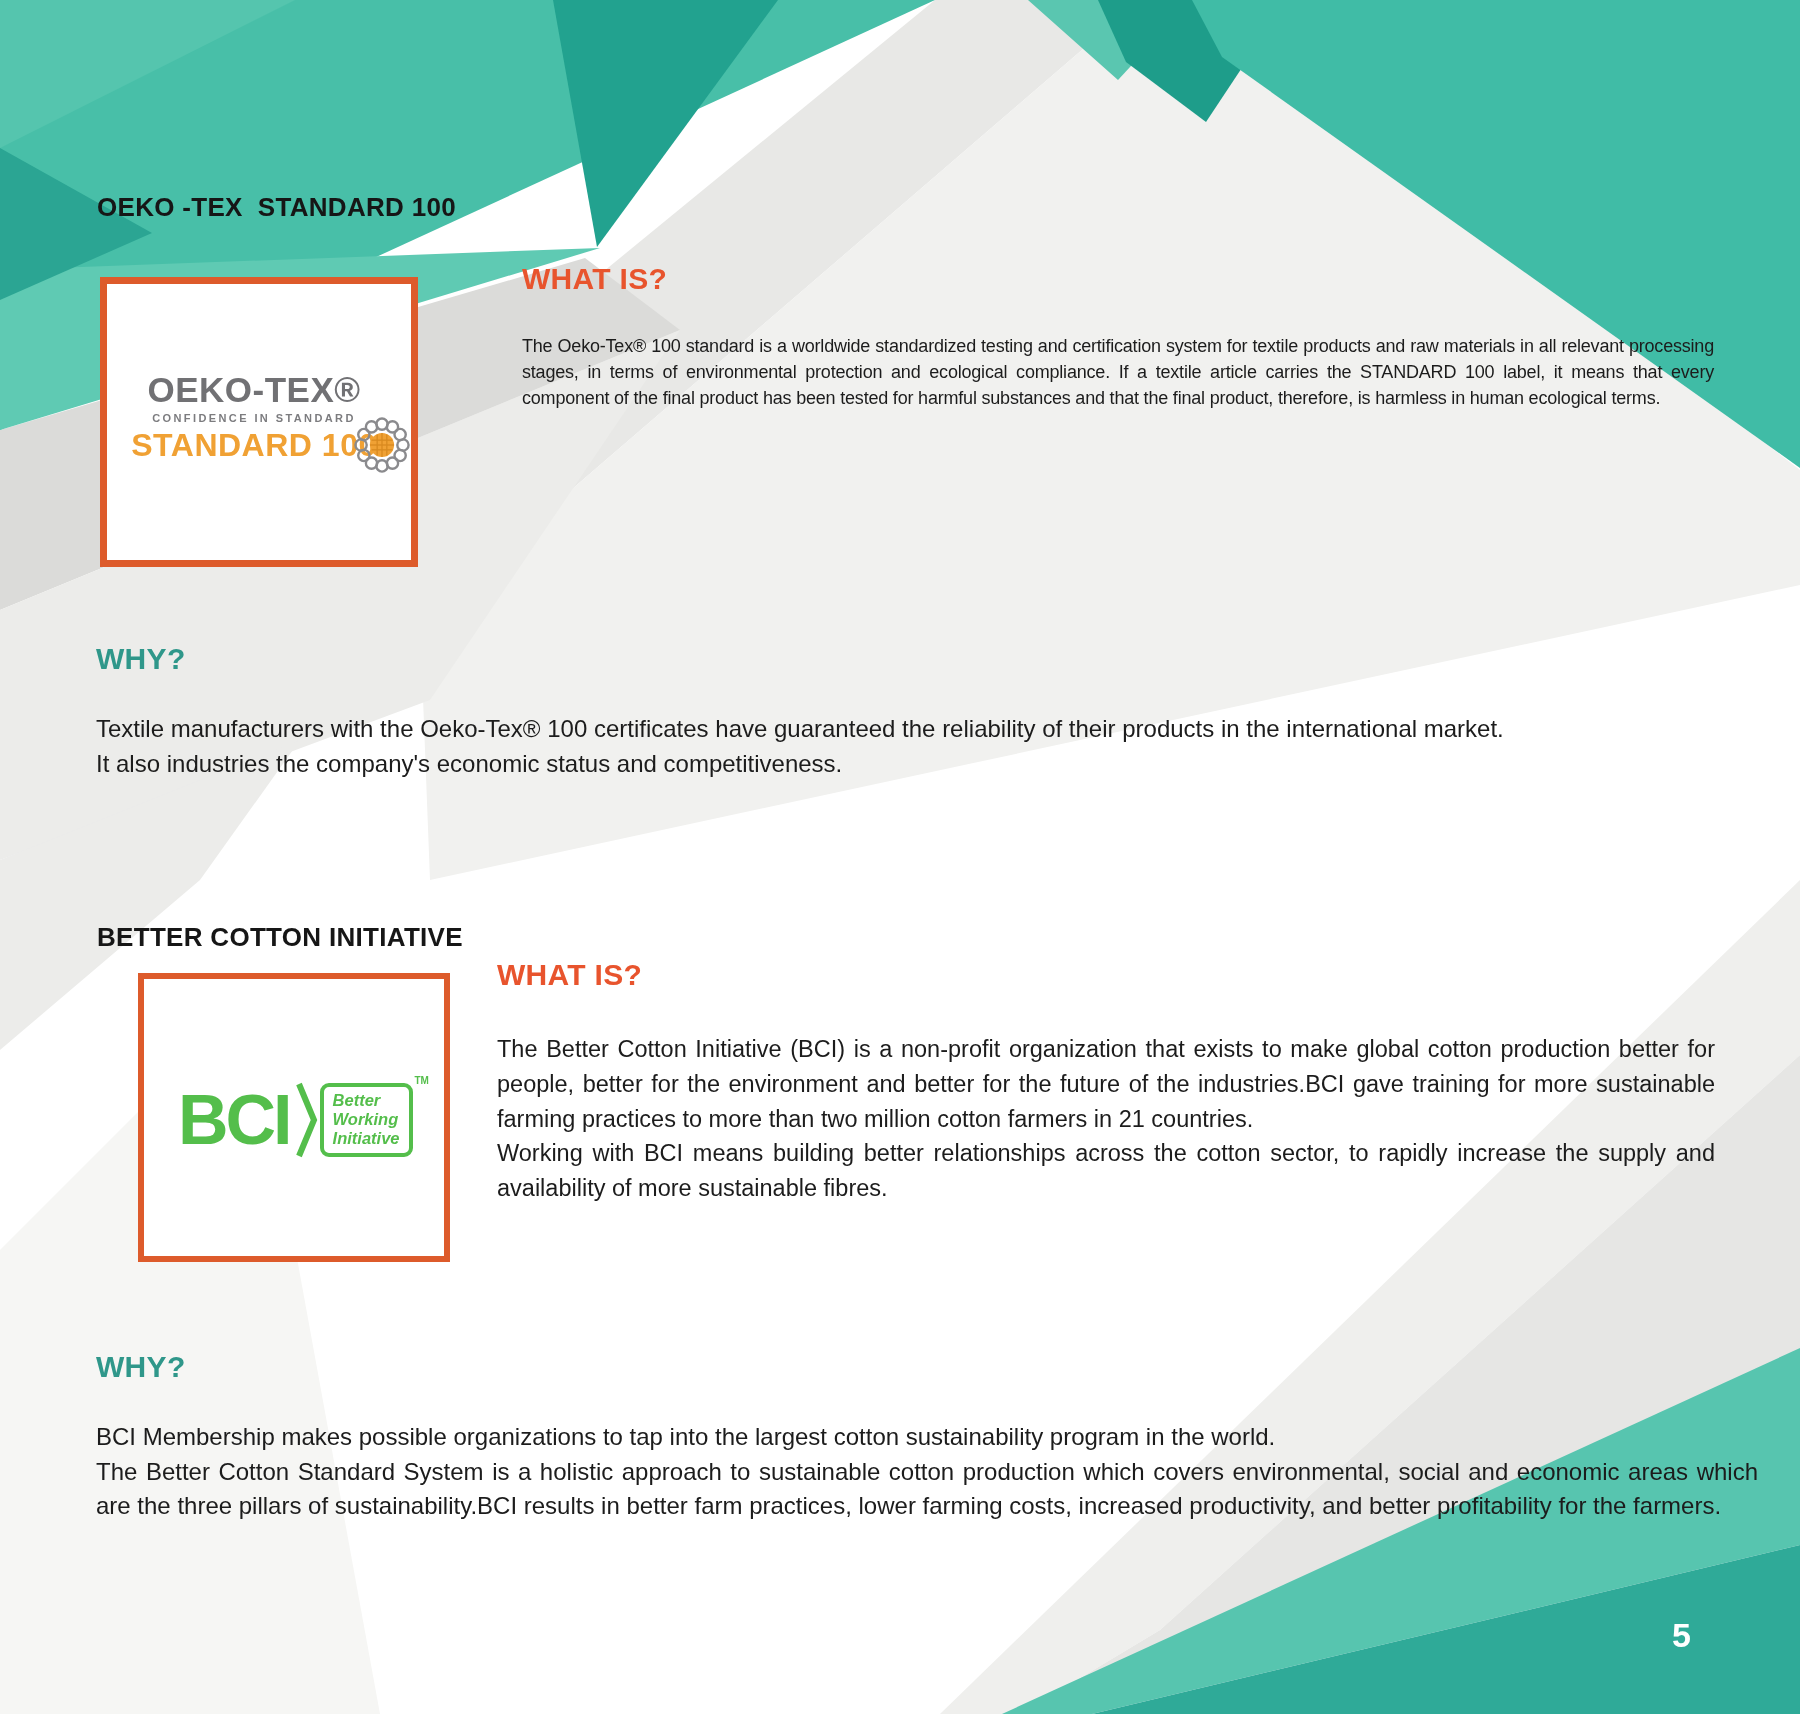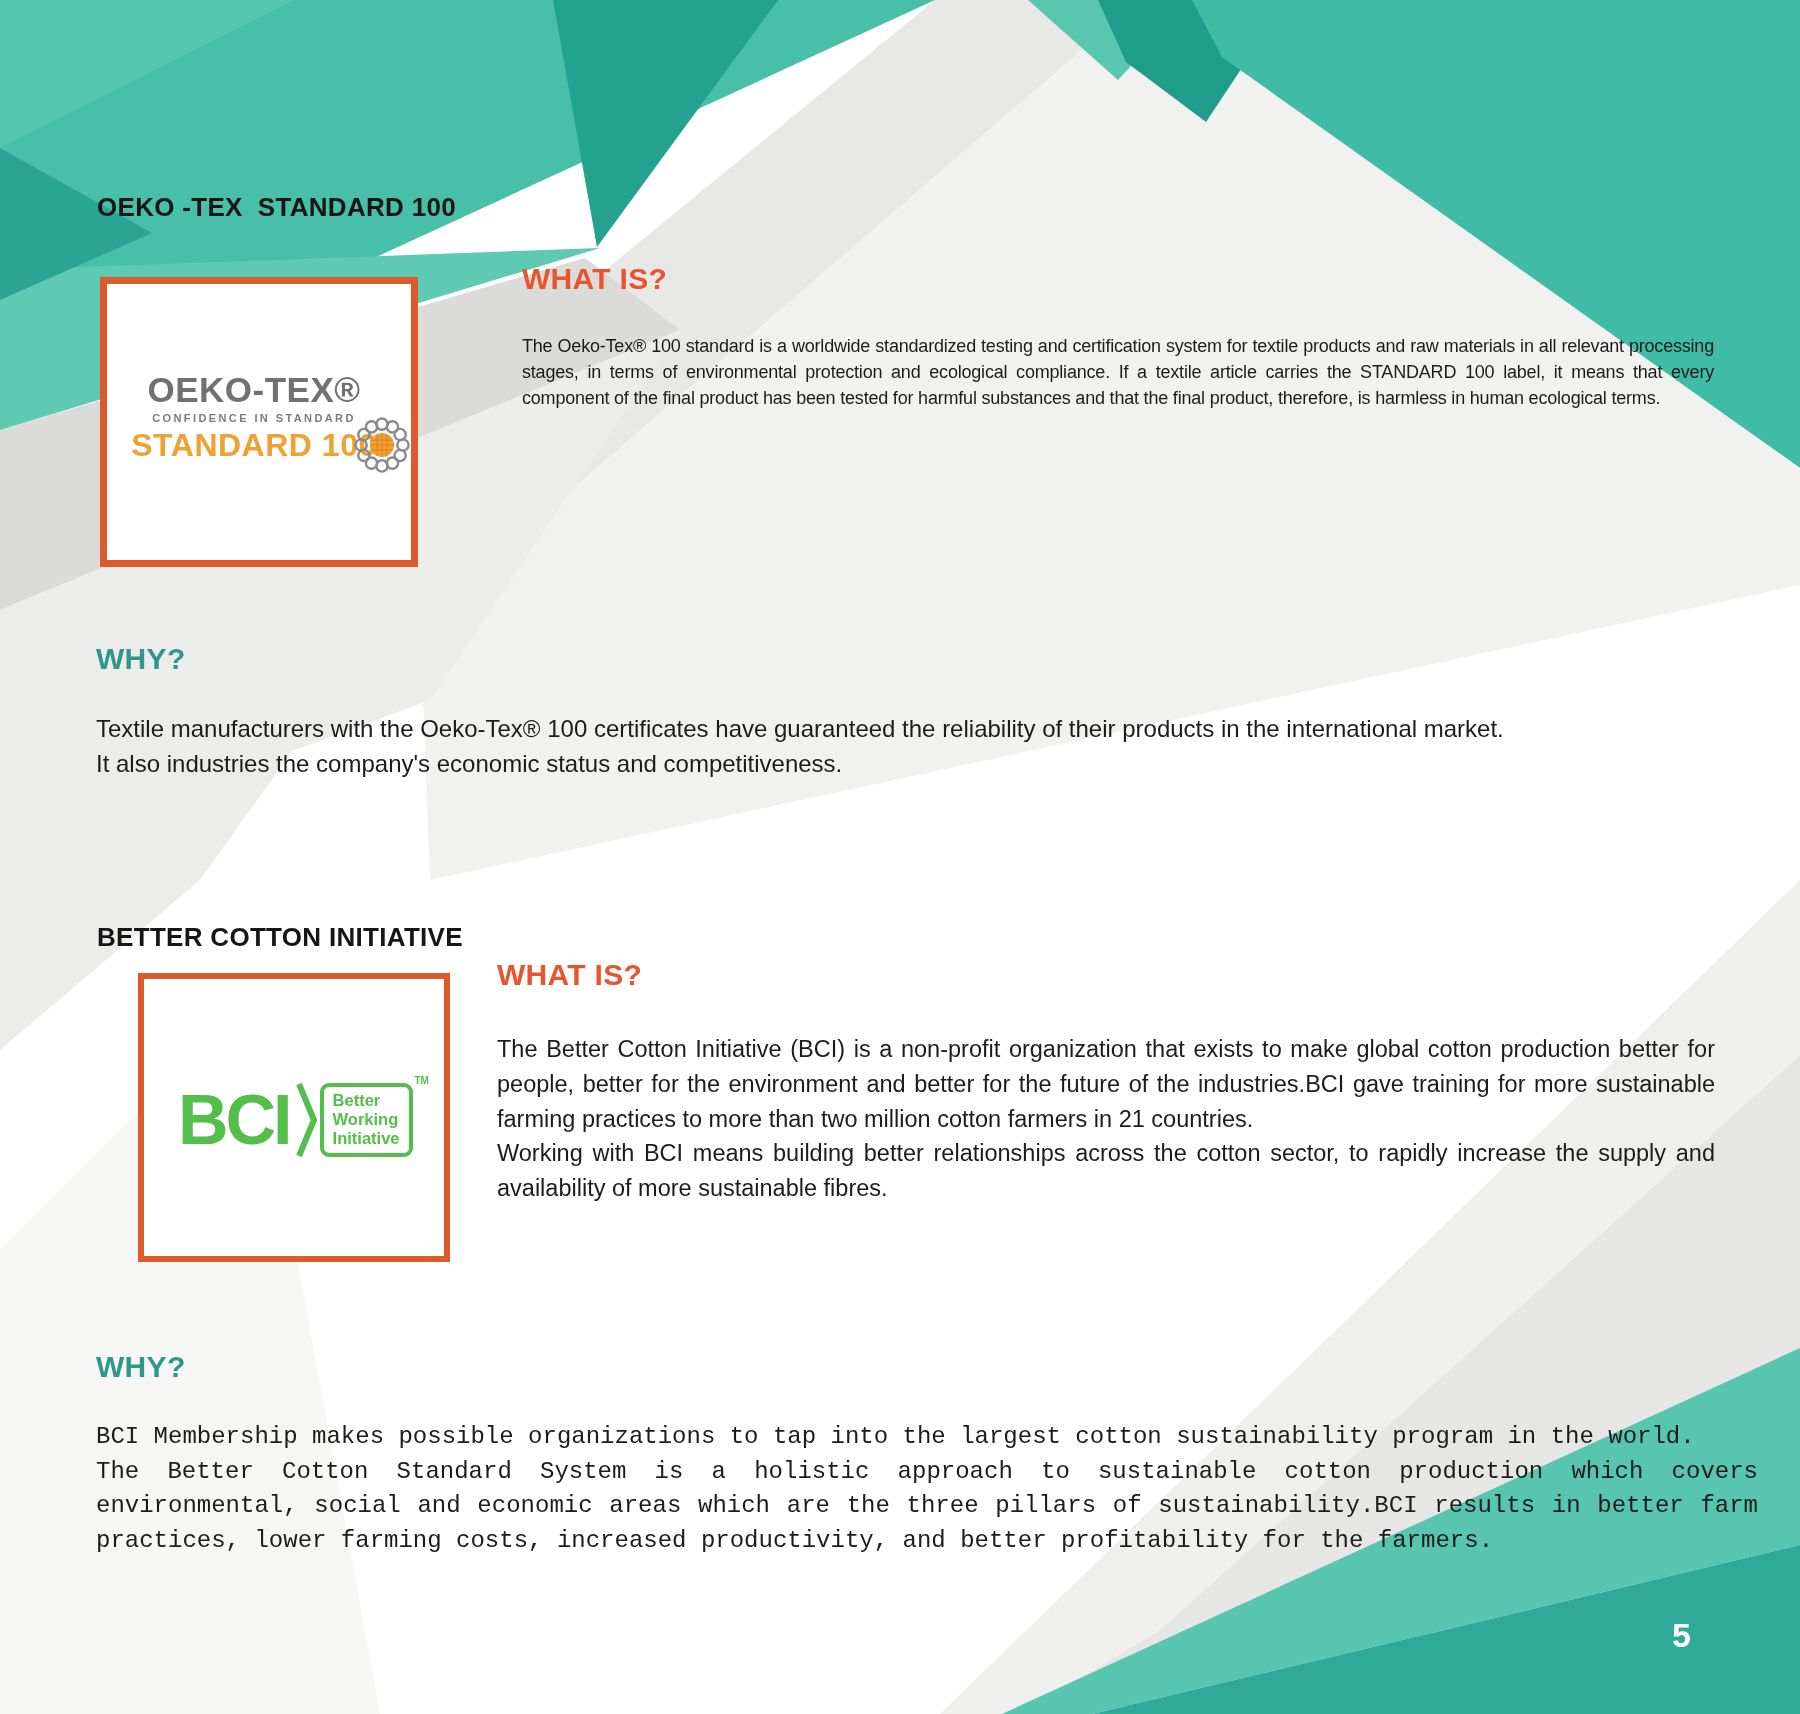--- a/index.html
+++ b/index.html
@@ -45,21 +45,21 @@
 
   
   #bci-box { left: 100px; top: 973px; width: 312px; height: 289px; border-width: 6px; margin-left: 38px; }
   .bci-cluster { position: absolute; left: 34px; top: 102px; display: flex; align-items: center; }
   .bci-abbr { font-size: 70px; font-weight: bold; color: #54BE4B; letter-spacing: -3px; line-height: 0.9; }
   .bci-chevron { margin-left: 6px; margin-right: 2px; }
   .bci-bubble {
     border: 4px solid #54BE4B; border-radius: 9px;
     padding: 4px 9px 5px 9px; color: #54BE4B;
     font-size: 16.5px; font-weight: bold; line-height: 1.15;
-    display: flex; flex-direction: column; text-align: left;
+    display: flex; flex-direction: column; text-align: left; font-style: italic;
   }
   .bci-tm { font-size: 10px; font-weight: bold; color: #54BE4B; align-self: flex-start; margin-top: -6px; margin-left: 2px; }
 
   .page-number {
     font-size: 34px; font-weight: bold; color: #ffffff;
   }
 </style>
 </head>
 <body>
 
@@ -149,16 +149,16 @@
   </div>
 </div>
 
 <div class="abs subhead orange" style="left:497px; top:958px;">WHAT IS?</div>
 
 <div class="abs body-text" style="left:497px; top:1032px; width:1218px; font-size:23.5px; line-height:1.48;">The Better Cotton Initiative (BCI) is a non-profit organization that exists to make global cotton production better for people, better for the environment and better for the future of the industries.BCI gave training for more sustainable farming practices to more than two million cotton farmers in 21 countries.
 Working with BCI means building better relationships across the cotton sector, to rapidly increase the supply and availability of more sustainable fibres.</div>
 
 <div class="abs subhead teal" style="left:96px; top:1350px;">WHY?</div>
 
-<div class="abs body-text" style="left:96px; top:1420px; width:1662px;font-family:Liberation Mono, monospace;">BCI Membership makes possible organizations to tap into the largest cotton sustainability program in the world.
+<div class="abs body-text" style="left:96px; top:1420px; width:1662px;">BCI Membership makes possible organizations to tap into the largest cotton sustainability program in the world.
 The Better Cotton Standard System is a holistic approach to sustainable cotton production which covers environmental, social and economic areas which are the three pillars of sustainability.BCI results in better farm practices, lower farming costs, increased productivity, and better profitability for the farmers.</div>
 
 <div class="abs page-number" style="left:1672px; top:1616px;">5</div>
 
 </body></html>

